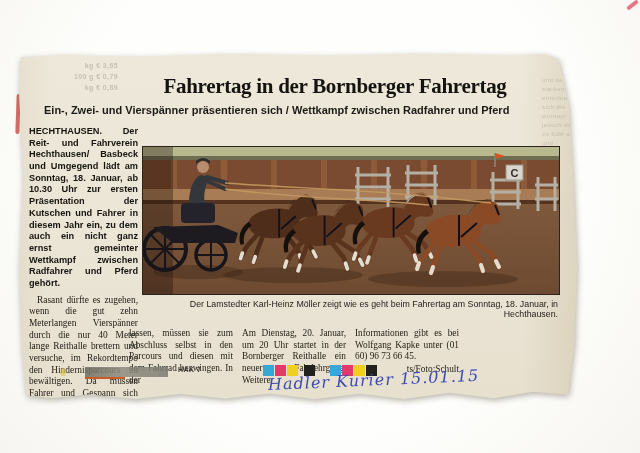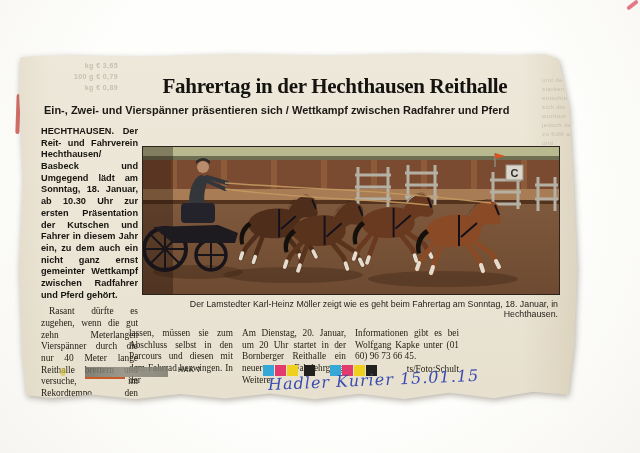--- a/index.html
+++ b/index.html
@@ -32,21 +32,21 @@
   .bleed.right-strip{left:524px;top:24px;width:46px;font-size:6px;line-height:9px;
         font-weight:normal;opacity:.35;}
 
   .headline{position:absolute;left:82px;top:22px;width:470px;margin:0;text-align:center;
             font-family:"Liberation Serif",serif;font-weight:bold;font-size:21px;
             letter-spacing:-0.3px;color:#15130f;}
   .subhead{position:absolute;left:26px;top:52px;width:484px;text-align:left;
            font-weight:bold;font-size:11px;color:#1c1a16;}
 
   .leftcol{position:absolute;left:11px;top:74px;width:109px;text-align:justify;}
-  .leftcol p{margin:0 0 5px 12px;}
+  .leftcol p{margin:0 0 5px 0;}
   .lead{font-size:9.2px;line-height:1.27;font-weight:bold;color:#17150f;}
   .lead .loc{font-weight:bold;}
   .body-p{font-family:"Liberation Serif",serif;font-size:9.4px;line-height:1.24;color:#242118;}
   .body-p.indent{text-indent:8px;}
 
   .photo{position:absolute;left:124px;top:94px;width:416px;height:147px;
          border:1px solid #2a241c;background:#7a563b;}
   .photo svg{display:block;width:100%;height:100%;}
 
   .caption{position:absolute;left:130px;top:247px;width:410px;text-align:right;
@@ -90,21 +90,21 @@
         <div>100 g € 0,79</div>
         <div>kg € 0,89</div>
       </div>
       <div class="bleed right-strip">
         <div>und des starken</div>
         <div>entschieden sich die</div>
         <div>wortlaut jedoch dafür</div>
         <div>zu KdH auf 4 und</div>
       </div>
 
-      <h1 class="headline">Fahrertag in der Hechthausen Reithalle</h1>
+      <h1 class="headline">Fahrertag in der Bornberger Fahrertag</h1>
       <div class="subhead">Ein-, Zwei- und Vierspänner präsentieren sich / Wettkampf zwischen Radfahrer und Pferd</div>
 
       <div class="leftcol">
         <p class="lead"><span class="loc">HECHTHAUSEN.</span><span> Der Reit- und Fahrverein Hechthausen/ Basbeck und Umgegend lädt am Sonntag, 18. Januar, ab 10.30 Uhr zur ersten Präsentation der Kutschen und Fahrer in diesem Jahr ein, zu dem auch ein nicht ganz ernst gemeinter Wettkampf zwischen Radfahrer und Pferd gehört.</span></p>
         <p class="body-p indent">Rasant dürfte es zugehen, wenn die gut zehn Meterlangen Vierspänner durch die nur 40 Meter lange Reithalle brettern und versuche, im Rekordtempo den Hindernisparcours zu bewältigen. Da müssen Fahrer und Gespann sich schon blind aufeinander verlassen können.</p>
         <p class="body-p indent">Zuvor gilt es ist jedoch in der Hindernisstrecke im rasenden Galopp Ringe zu erwischen. Damit die Fahrer nicht nur ihre Tiere arbeiten</p>
       </div>
 
       <div class="photo">
         <svg viewBox="0 0 416 147" preserveAspectRatio="none">

